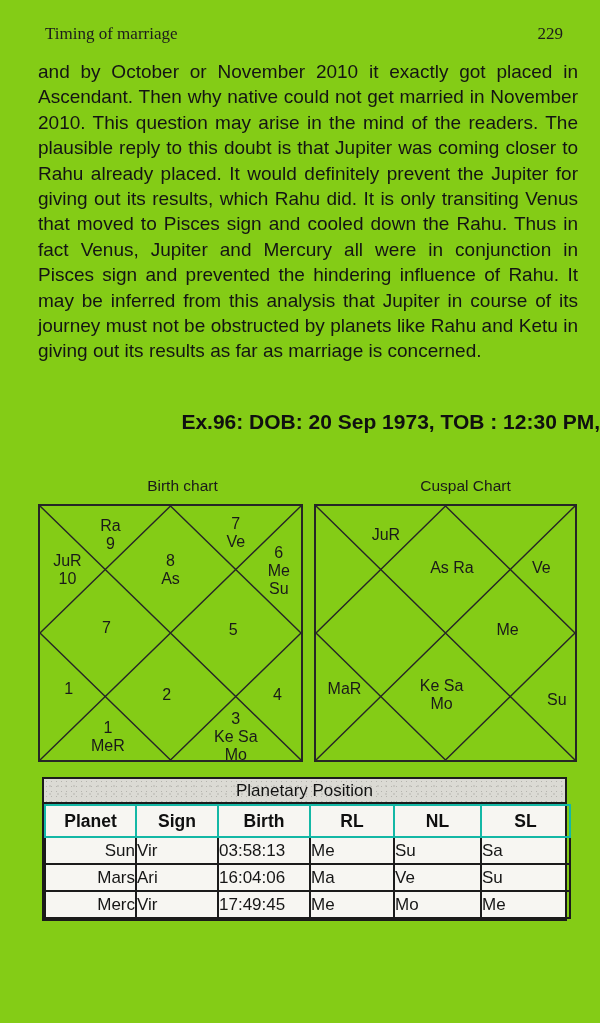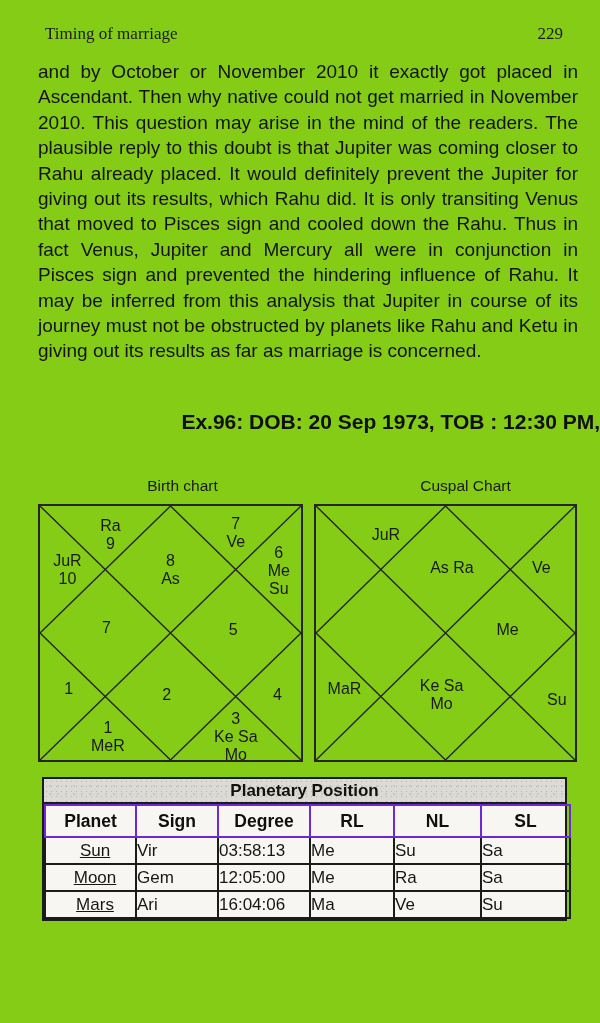--- a/index.html
+++ b/index.html
@@ -55,39 +55,39 @@
   .cuspal .h-td{left:52.5%;top:24.5%;}
   .cuspal .h-rt{left:87%;top:24.5%;}
   .cuspal .h-rb{left:93%;top:76.5%;}
   
   .tbl-wrap{
     position:absolute;left:42px;top:777px;width:525px;
     border:2px solid #1b1b1b;box-sizing:border-box;background:#f7f6f2;
   }
   .tbl-caption{
     height:23px;line-height:23px;text-align:center;
-    font-weight:bold;font-size:17px;color:#111;
+    font-weight:normal;font-size:17px;color:#111;
     border-bottom:2px solid #1b1b1b;
     background-color:#dbdad4;
     background-image:
       radial-gradient(#b5b4ae 14%, rgba(0,0,0,0) 15%),
       radial-gradient(#c9c8c2 14%, rgba(0,0,0,0) 15%);
     background-size:5px 5px,8px 8px;
     background-position:0 0,2px 3px;
   }
   table.planets{border-collapse:collapse;width:100%;table-layout:fixed;}
   table.planets th{
     height:30px;font-size:17.5px;font-weight:bold;color:#0f0f0f;
-    border:2px solid #6d28d9;text-align:center;padding:0;
+    border:2px solid #14b8a6;text-align:center;padding:0;
   }
   table.planets td{
     height:25px;font-size:17px;color:#161616;
     border:2px solid #1b1b1b;padding:0;
   }
-  table.planets td.planet-name{text-align:center;padding-left:9px;text-decoration:underline;}
+  table.planets td.planet-name{text-align:right;padding-left:9px;}
 </style>
 </head>
 <body>
 
 <div class="page">
 
   <div class="page-header">
     <span>Timing of marriage</span>
     <span>229</span>
   </div>
@@ -149,48 +149,48 @@
           <col style="width:82px">
           <col style="width:92px">
         <col style="width:84px">
           <col style="width:87px">
           <col style="width:89px">
       </colgroup>
       <thead>
         <tr>
           <th>Planet</th>
           <th>Sign</th>
-          <th>Degree</th>
+          <th>Birth</th>
           <th>RL</th>
           <th>NL</th>
           <th>SL</th>
         </tr>
       </thead>
       <tbody>
         <tr>
           <td class="planet-name">Sun</td>
           <td>Vir</td>
           <td>03:58:13</td>
           <td>Me</td>
           <td>Su</td>
           <td>Sa</td>
         </tr>
         <tr>
-          <td class="planet-name">Moon</td>
-          <td>Gem</td>
-          <td>12:05:00</td>
-          <td>Me</td>
-          <td>Ra</td>
-          <td>Sa</td>
-        </tr>
-        <tr>
           <td class="planet-name">Mars</td>
           <td>Ari</td>
           <td>16:04:06</td>
           <td>Ma</td>
           <td>Ve</td>
           <td>Su</td>
+        </tr>
+        <tr>
+          <td class="planet-name">Merc</td>
+          <td>Vir</td>
+          <td>17:49:45</td>
+          <td>Me</td>
+          <td>Mo</td>
+          <td>Me</td>
         </tr>
       </tbody>
     </table>
   </div>
 
 </div>
 
 </body></html>

